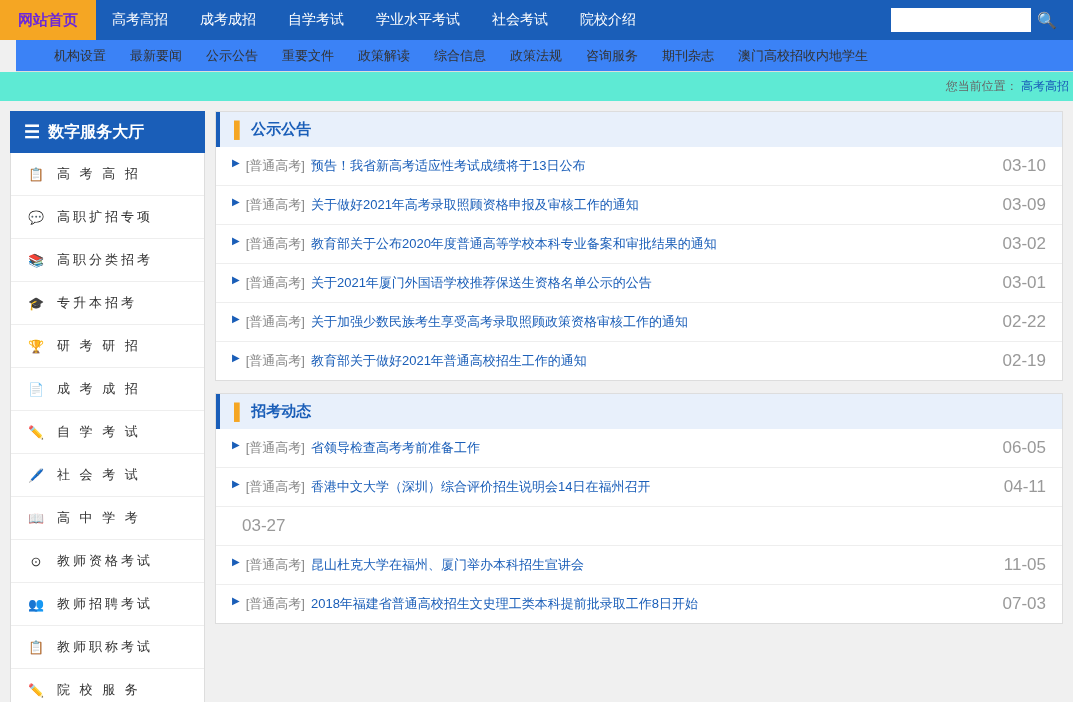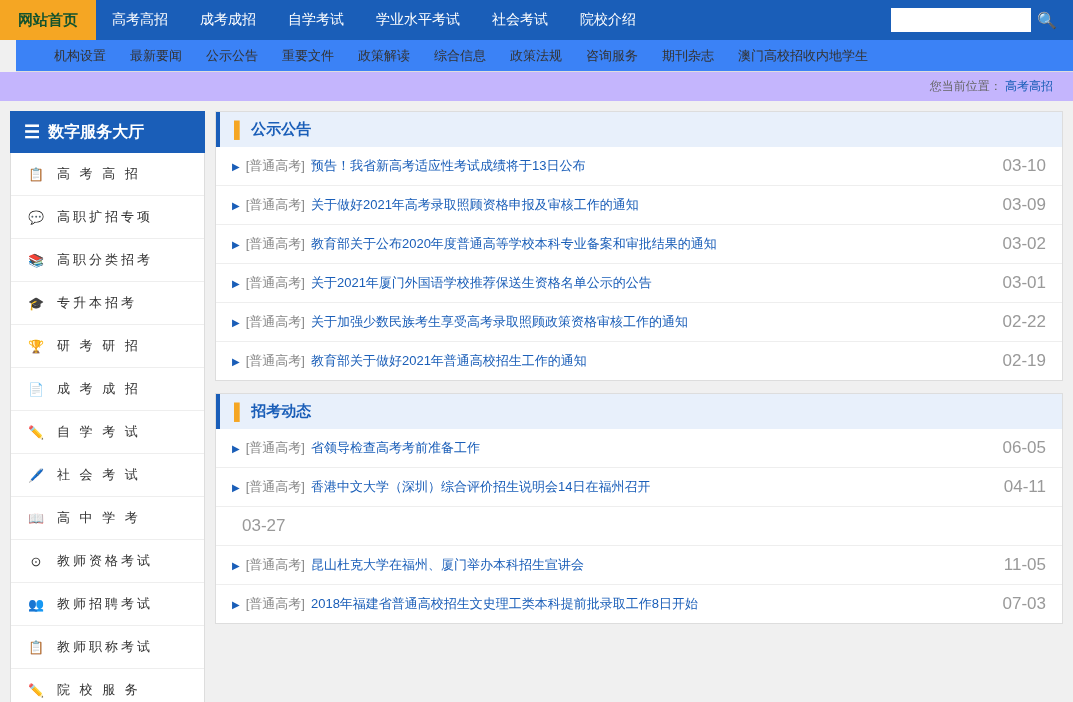--- a/index.html
+++ b/index.html
@@ -1,32 +1,32 @@
 <!DOCTYPE html>
 <html><head>
   <meta charset="utf-8">
   <style>
     * { margin: 0; padding: 0; box-sizing: border-box; }
     body { font-family: "Microsoft YaHei", SimSun, sans-serif; font-size: 13px; color: #333; background: #f0f0f0; }
 
     
     .top-nav { background: #1a5eb8; display: flex; align-items: center; height: 40px; }
-    .top-nav .nav-home { background: #f5a623; color: #14532d; font-weight: bold; padding: 0 18px; height: 100%; display: flex; align-items: center; font-size: 15px; }
+    .top-nav .nav-home { background: #f5a623; color: #6d28d9; font-weight: bold; padding: 0 18px; height: 100%; display: flex; align-items: center; font-size: 15px; }
     .top-nav .nav-items { display: flex; flex: 1; }
     .top-nav .nav-item { color: #fff; padding: 0 16px; height: 40px; display: flex; align-items: center; font-size: 14px; cursor: pointer; }
     .top-nav .search-area { margin-left: auto; display: flex; align-items: center; padding-right: 10px; }
     .top-nav .search-input { width: 140px; height: 24px; border: none; padding: 0 6px; font-size: 13px; }
     .top-nav .search-btn { background: #1a5eb8; border: none; cursor: pointer; padding: 0 6px; color: #fff; font-size: 16px; }
 
     
     .sub-nav { background: #3b82f6; border-bottom: 1px solid #ddd; display: flex; align-items: center; height: 32px; padding: 0 26px; margin-left: 16px; }
     .sub-nav .sub-item { color: #333; padding: 0 12px; font-size: 13px; cursor: pointer; height: 32px; display: flex; align-items: center; }
 
     
-    .breadcrumb-bar { text-align: right; padding: 6px 20px; color: #666; font-size: 12px; background: #c4b5fd; }
+    .breadcrumb-bar { text-align: right; padding: 6px 4px; color: #666; font-size: 12px; background: #5eead4; }
     .breadcrumb-bar a { color: #1a5eb8; text-decoration: none; }
 
     
     .main-layout { display: flex; padding: 10px; gap: 10px; min-height: 580px; }
 
     
     .sidebar { width: 195px; flex-shrink: 0; }
     .sidebar-header { background: #1a5eb8; color: #fff; font-size: 16px; font-weight: bold; padding: 10px 14px; display: flex; align-items: center; gap: 8px; }
     .sidebar-header .menu-icon { font-size: 18px; }
     .sidebar-menu { background: #fff; border: 1px solid #ddd; border-top: none; }
@@ -35,21 +35,21 @@
     .sidebar-item .s-label { letter-spacing: 3px; }
 
     
     .content { flex: 1; }
     .section { background: #fff; border: 1px solid #ddd; margin-bottom: 12px; }
     .section-header { background: #e8f0fb; border-left: 4px solid #1a5eb8; padding: 8px 14px; font-size: 15px; font-weight: bold; color: #1a5eb8; display: flex; align-items: center; gap: 6px; }
     .section-header .bar-icon { color: #f5a623; font-size: 16px; }
     .news-list { padding: 0; }
     .news-item { display: flex; justify-content: space-between; align-items: center; padding: 9px 16px; border-bottom: 1px solid #eee; cursor: pointer; }
     .news-item:last-child { border-bottom: none; }
-    .news-item .news-title { color: #1a5eb8; font-size: 13px; display: flex; align-items: center; gap: 6px; }
+    .news-item .news-title { color: #1a5eb8; font-size: 13px; display: flex; gap: 6px; }
     .news-item .news-title::before { content: "▶"; color: #1a5eb8; font-size: 10px; }
     .news-item .news-date { color: #999; font-size: 17px; flex-shrink: 0; margin-left: 10px; }
 
     .tag { color: #888; }
   </style>
 </head>
 <body>
 
 <div class="top-nav">
   <div class="nav-home">网站首页</div>

